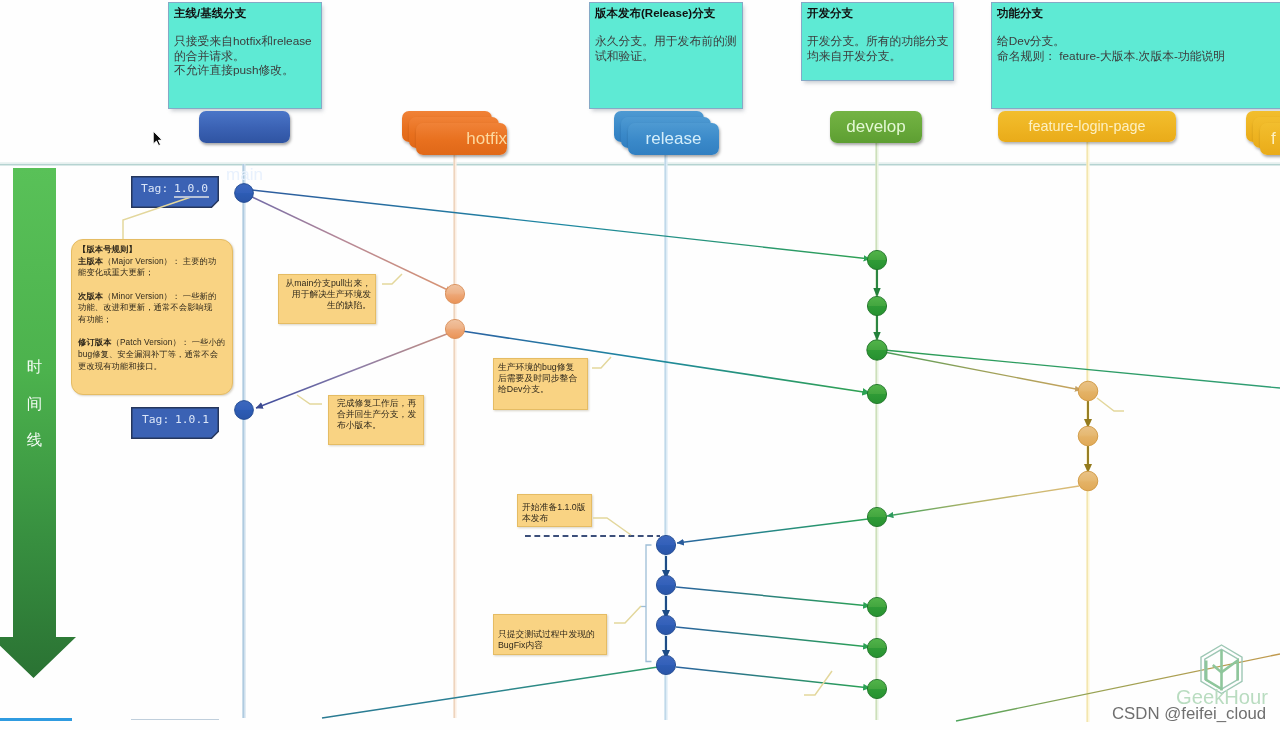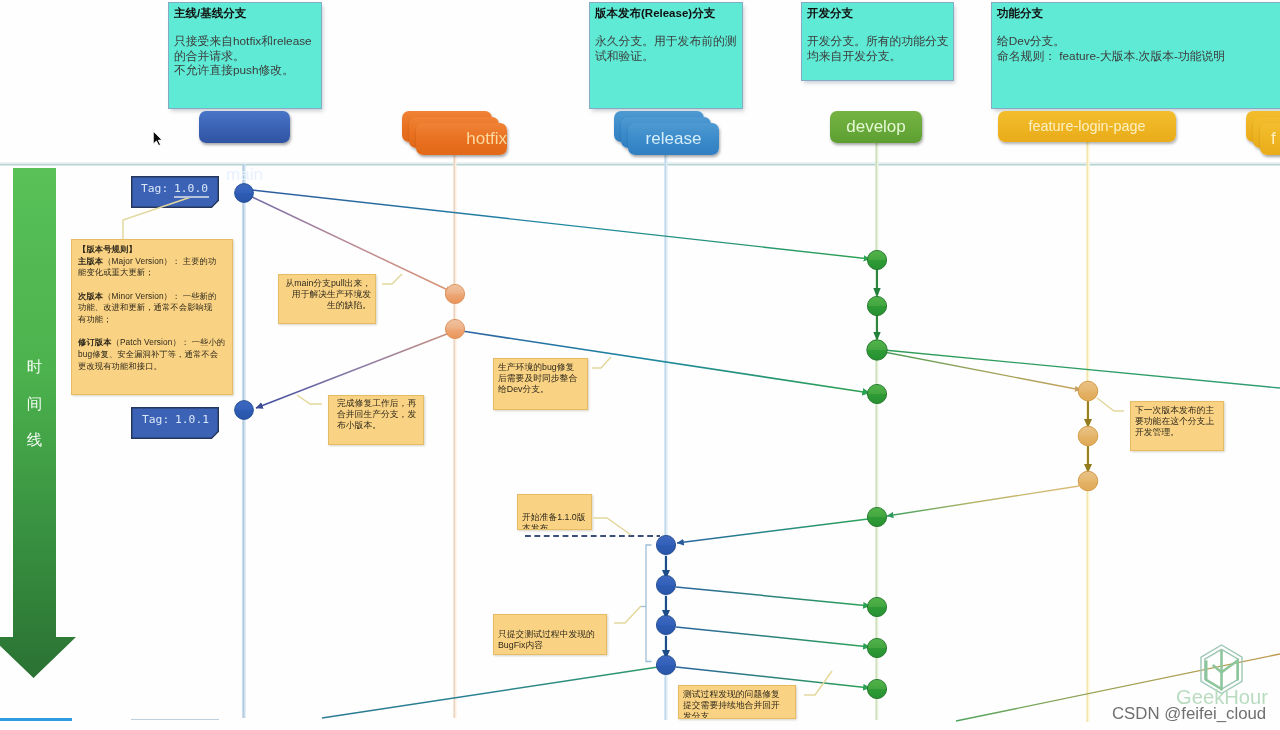--- a/index.html
+++ b/index.html
@@ -378,21 +378,21 @@
 </div>
 
 <div class="tagbox">
   <svg style="position:absolute;left:131px;top:407px;width:88px;height:32px;overflow:visible" viewBox="0 0 88 32">
     <path d="M0.75 0.75 L87.25 0.75 L87.25 24.5 L80.5 31.25 L0.75 31.25 Z" fill="#3b62b4" stroke="#25365c" stroke-width="1.5"></path>
   </svg>
   <div class="tg" style="left:142px;top:413px;font-size:11.3px;line-height:14px;">Tag:</div>
   <div class="tg" style="left:175px;top:413px;font-size:11.3px;line-height:14px;">1.0.1</div>
 </div>
 
-<div class="note" style="left:71px;top:239px;width:162px;height:156px;font-size:8.3px;line-height:11.65px;padding:4px 6px;letter-spacing:.1px;">
+<div class="note" style="left:71px;top:239px;width:162px;height:156px;font-size:8.3px;line-height:11.65px;padding:4px 6px;letter-spacing:.1px;border-radius:12px;">
   <div class="bd">【版本号规则】</div>
   <div><span class="bd">主版本</span><span>（Major Version）： 主要的功</span></div>
   <div>能变化或重大更新；</div>
   <div>&nbsp;</div>
   <div><span class="bd">次版本</span><span>（Minor Version）： 一些新的</span></div>
   <div>功能、改进和更新，通常不会影响现</div>
   <div>有功能；</div>
   <div>&nbsp;</div>
   <div><span class="bd">修订版本</span><span>（Patch Version）： 一些小的</span></div>
   <div>bug修复、安全漏洞补丁等，通常不会</div>
@@ -410,41 +410,31 @@
   <div>合并回生产分支，发</div>
   <div>布小版本。</div>
 </div>
 
 <div class="note" style="left:493px;top:358px;width:95px;height:52px;font-size:8.8px;line-height:11px;padding:3px 4px;">
   <div>生产环境的bug修复</div>
   <div>后需要及时同步整合</div>
   <div>给Dev分支。</div>
 </div>
 
-<div class="note" style="left:517px;top:494px;width:75px;height:33px;font-size:8.8px;line-height:11px;padding:17px 4px;">
+<div class="note" style="left:517px;top:494px;width:75px;height:33px;font-size:8.8px;line-height:11px;padding:7px 4px;">
   <div>开始准备1.1.0版</div>
   <div>本发布</div>
 </div>
 
 <div class="note" style="left:493px;top:614px;width:114px;height:41px;font-size:8.8px;line-height:11px;padding:14px 4px;">
   <div>只提交测试过程中发现的</div>
   <div>BugFix内容</div>
 </div>
 
-<div class="note" style="left:678px;top:685px;width:118px;height:34px;font-size:8.8px;line-height:11px;padding:3px 4px;">
-  <div>测试过程发现的问题修复</div>
-  <div>提交需要持续地合并回开</div>
-  <div>发分支。</div>
-</div>
-
-<div class="note" style="left:1130px;top:401px;width:94px;height:50px;font-size:8.8px;line-height:11px;padding:3px 4px;">
-  <div>下一次版本发布的主</div>
-  <div>要功能在这个分支上</div>
-  <div>开发管理。</div>
-</div>
+
 
 <svg class="layer" id="leaders" viewBox="0 0 1280 730" fill="none" stroke="#e3d79c" stroke-width="1.5">
   <path d="M123 239 L123 220 L191 197"></path>
   <path d="M382 284 L392 284 L402 274"></path>
   <path d="M322 404 L310 404 L297 395"></path>
   <path d="M592 368 L601 368 L611 357"></path>
   <path d="M593 518 L607 518 L631 535"></path>
   <path d="M614 623 L625 623 L641 606"></path>
   <path d="M804 695 L815 695 L832 671"></path>
   <path d="M1124 411 L1114 411 L1097 398"></path>

